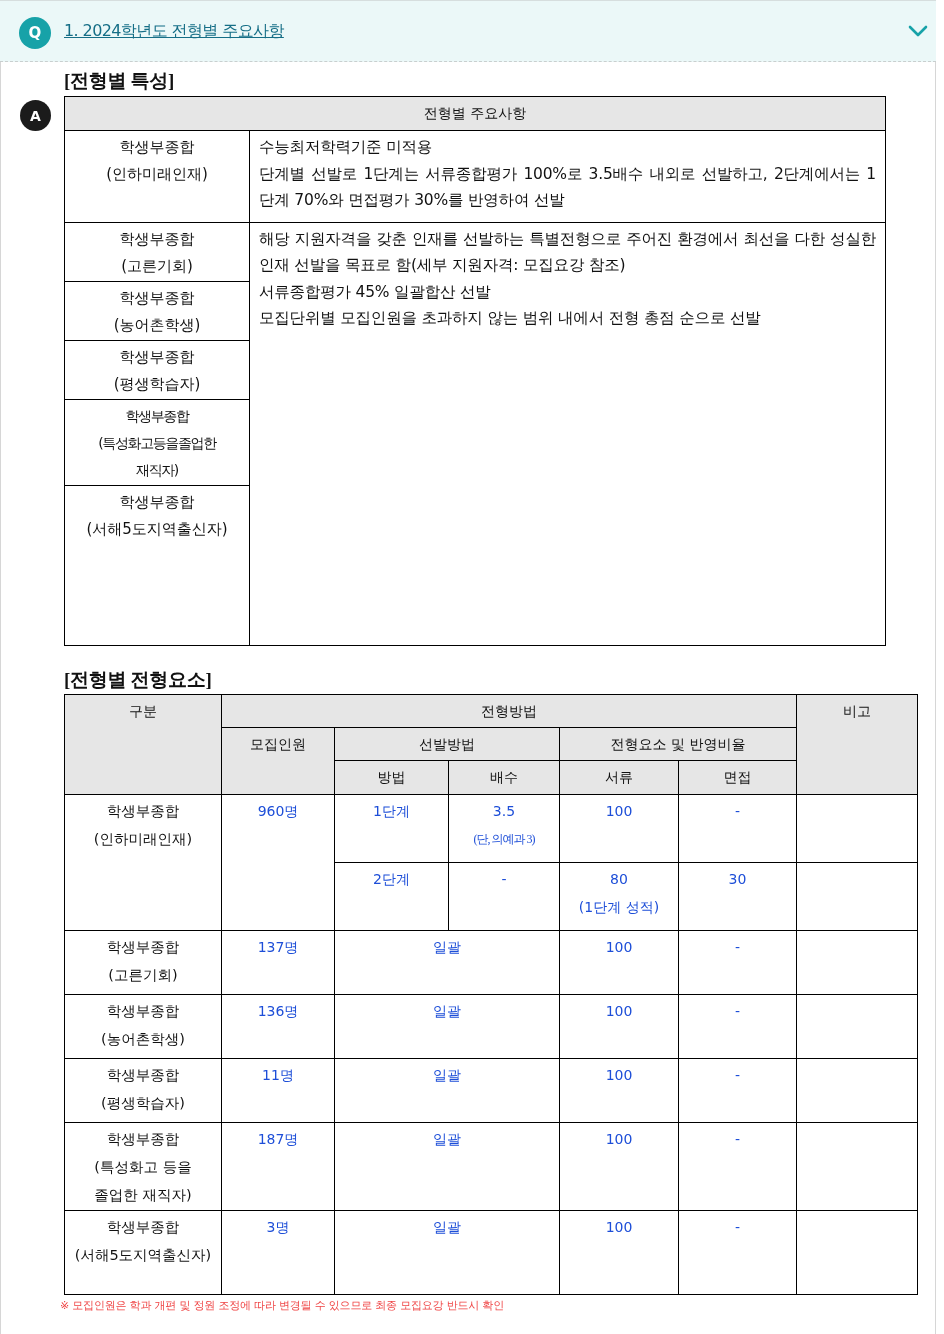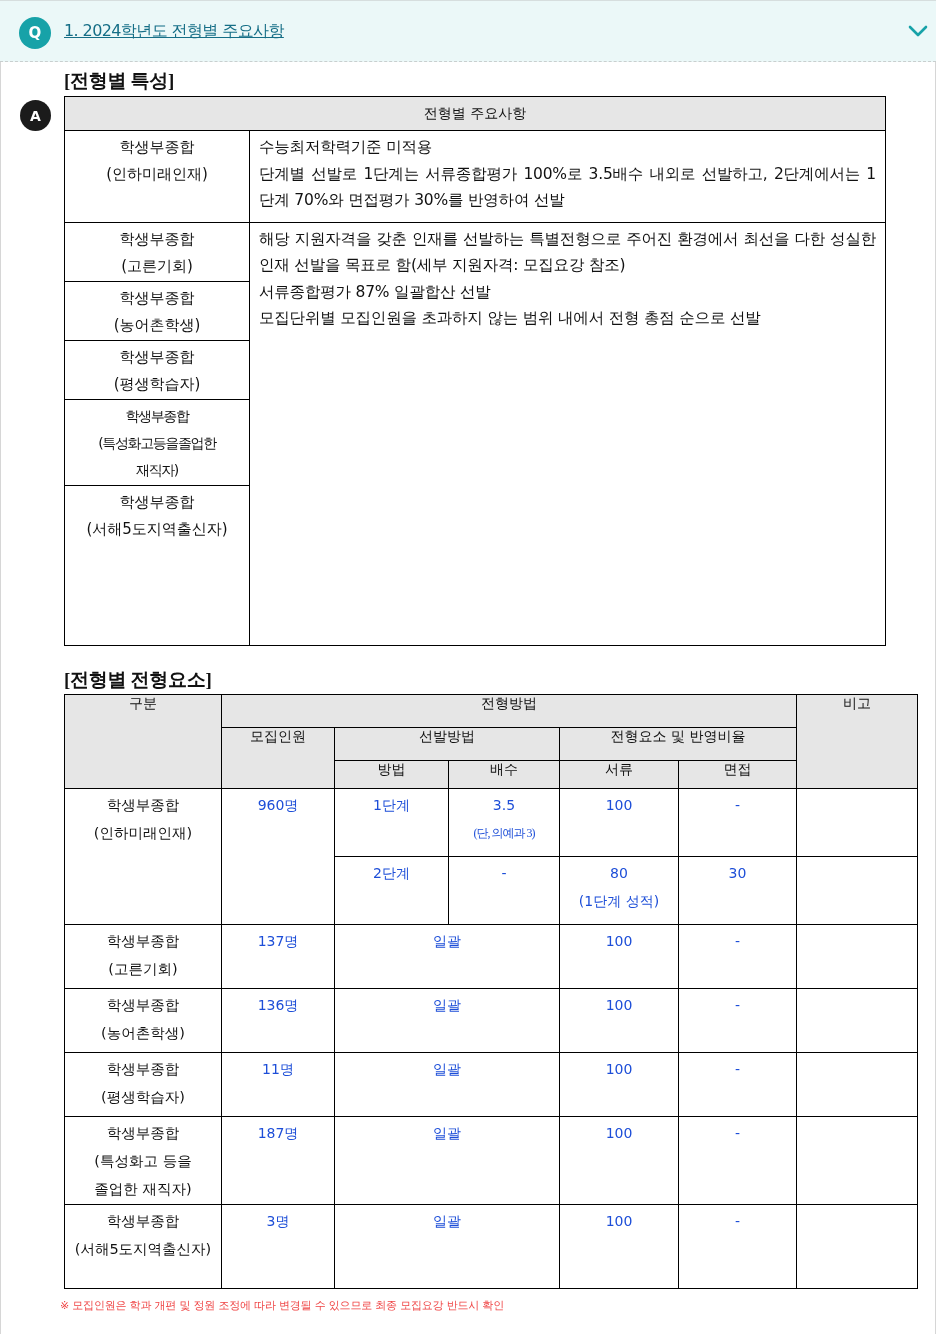--- a/index.html
+++ b/index.html
@@ -39,21 +39,21 @@
     position: absolute; left: 64px; font-size: 19px; font-weight: bold; color: #111; letter-spacing: -0.3px; font-family: Liberation Serif, serif;
   }
   table { border-collapse: collapse; position: absolute; table-layout: fixed; }
   td, th { border: 1.5px solid #000; padding: 0; vertical-align: top; font-size: 14px; }
   .t1 { left: 64px; top: 96px; width: 821px; border-radius: 10px; }
   .t1 th { background: #e6e6e6; height: 33px; font-weight: normal; font-size: 14px; vertical-align: middle; text-align: center; }
   .t1 .lbl { text-align: center; line-height: 27px; padding-top: 3px; font-size: 15px; }
   .t1 .lbl.tight { font-size: 14px; letter-spacing: -1.4px; }
   .t1 .desc { padding: 3px 9px 8px 9px; font-size: 15.5px; line-height: 26.5px; letter-spacing: -0.2px; text-align: justify; }
   .t2 { left: 64px; top: 694px; width: 854px; }
-  .t2 th { background: #e6e6e6; font-weight: normal; font-size: 14px; text-align: center; vertical-align: top; }
+  .t2 th { background: #e6e6e6; font-weight: normal; font-size: 14px; text-align: center; vertical-align: top; padding-top: 8px; }
   .t2 td { text-align: center; font-size: 14px; line-height: 28px; padding-top: 2px; color: #1d4ed8; }
   .t2 td.cat { font-size: 14.5px; color: #111; }
   .small { font-size: 12px; letter-spacing: -1px; font-family: Liberation Serif, serif; }
   .footnote { position: absolute; left: 60px; top: 1298px; font-size: 11px; color: #ef4444; letter-spacing: -0.2px; }
 </style>
 </head>
 <body>
 
 <div class="frame"></div>
 
@@ -88,21 +88,21 @@
       <div>단계별 선발로 1단계는 서류종합평가 100%로 3.5배수 내외로 선발하고, 2단계에서는 1단계 70%와 면접평가 30%를 반영하여 선발</div>
     </td>
   </tr>
   <tr style="height:59px">
     <td class="lbl">
       <div>학생부종합</div>
       <div>(고른기회)</div>
     </td>
     <td class="desc" rowspan="5">
       <div>해당 지원자격을 갖춘 인재를 선발하는 특별전형으로 주어진 환경에서 최선을 다한 성실한 인재 선발을 목표로 함(세부 지원자격: 모집요강 참조)</div>
-      <div>서류종합평가 87% 일괄합산 선발</div>
+      <div>서류종합평가 45% 일괄합산 선발</div>
       <div>모집단위별 모집인원을 초과하지 않는 범위 내에서 전형 총점 순으로 선발</div>
     </td>
   </tr>
   <tr style="height:59px">
     <td class="lbl">
       <div>학생부종합</div>
       <div>(농어촌학생)</div>
     </td>
   </tr>
   <tr style="height:59px">
@@ -143,21 +143,21 @@
       <tr style="height:33px">
     <th rowspan="3">구분</th>
     <th colspan="5">전형방법</th>
     <th rowspan="3">비고</th>
   </tr>
   <tr style="height:33px">
     <th rowspan="2">모집인원</th>
     <th colspan="2">선발방법</th>
     <th colspan="2">전형요소 및 반영비율</th>
   </tr>
-  <tr style="height:28px">
+  <tr style="height:34px">
     <th>방법</th>
     <th>배수</th>
     <th>서류</th>
     <th>면접</th>
   </tr>
 
   <tr style="height:68px">
     <td class="cat" rowspan="2">
       <div>학생부종합</div>
       <div>(인하미래인재)</div>

